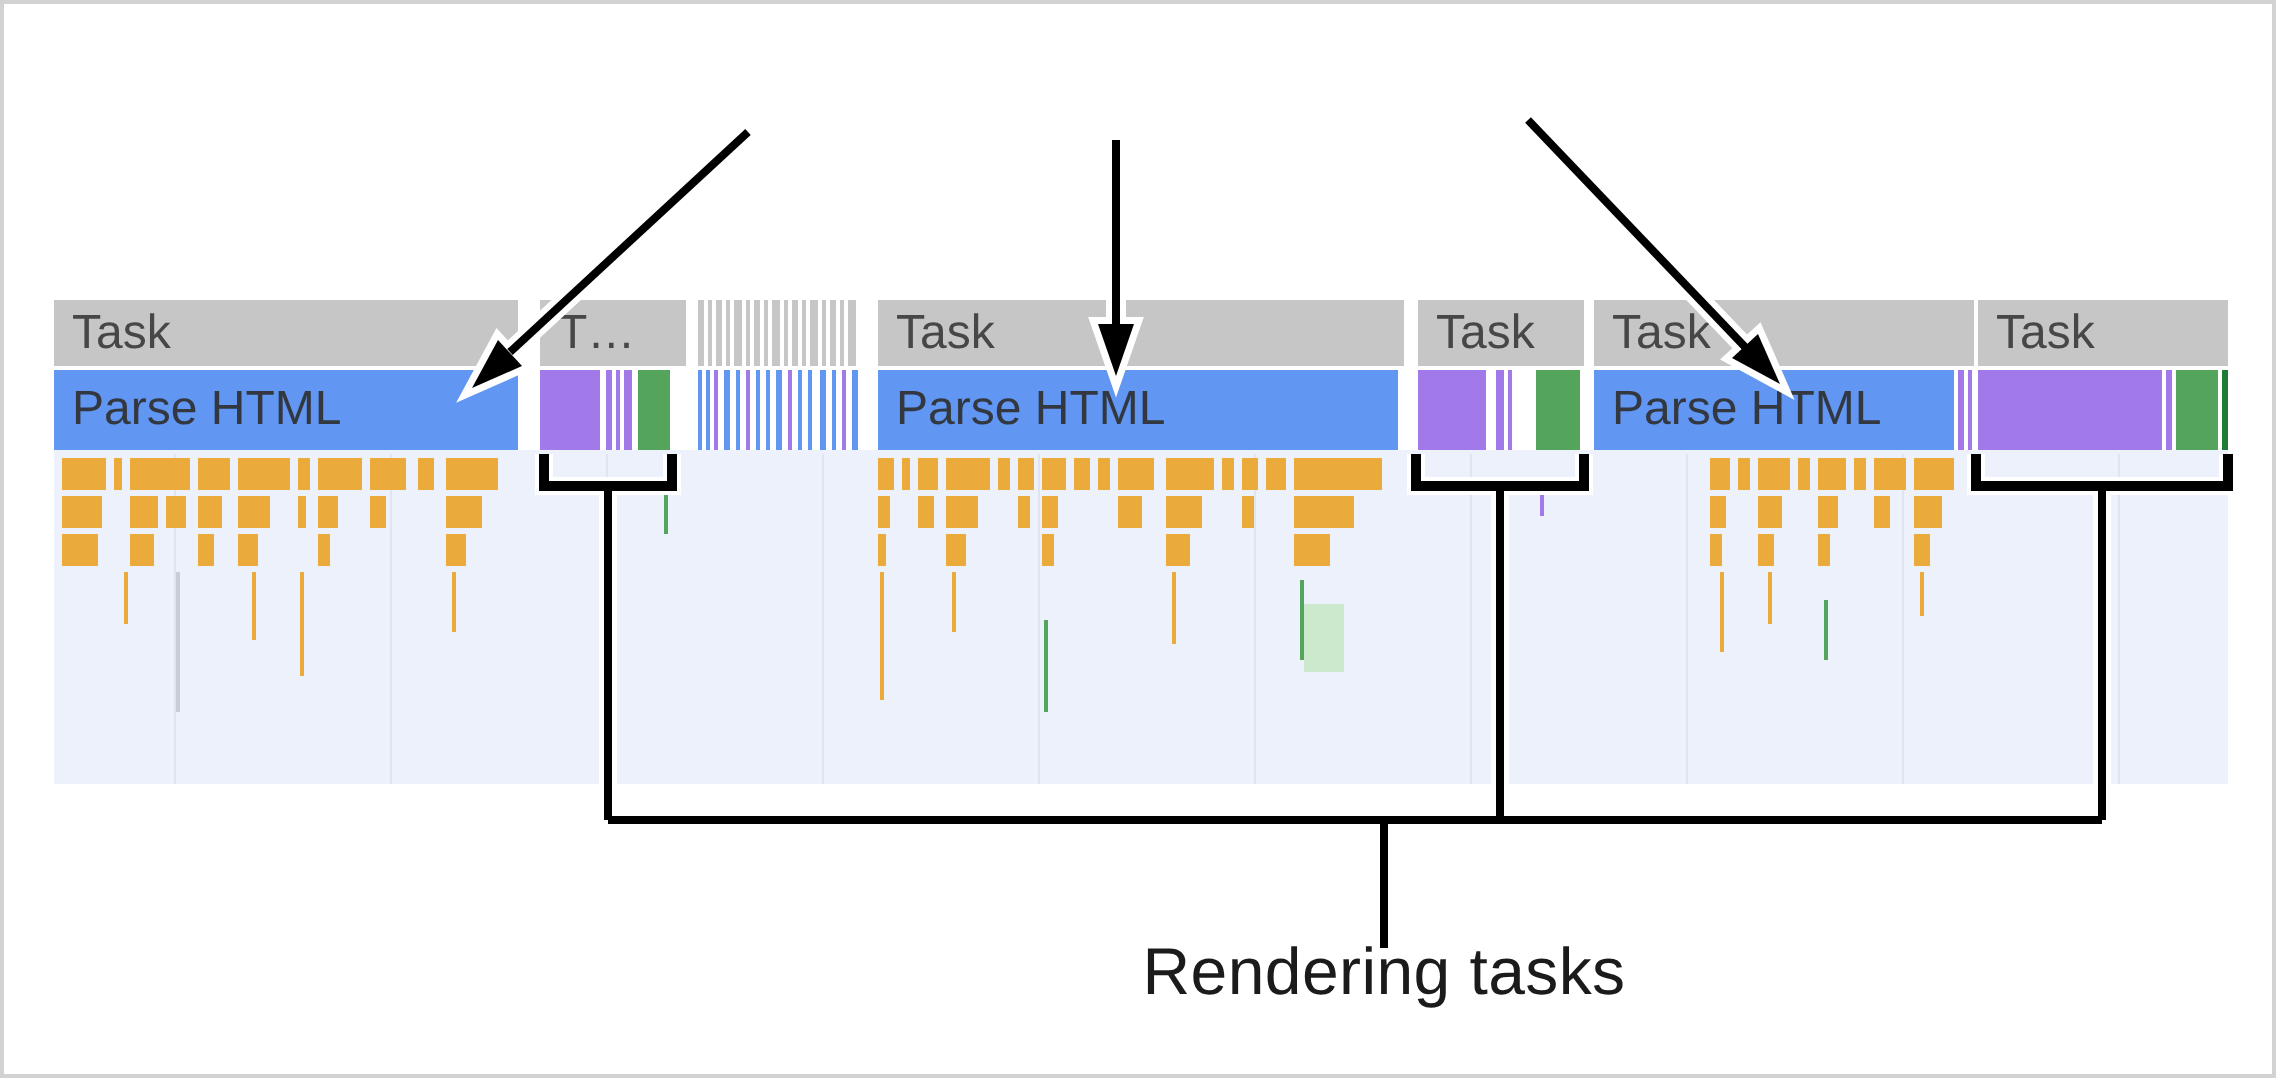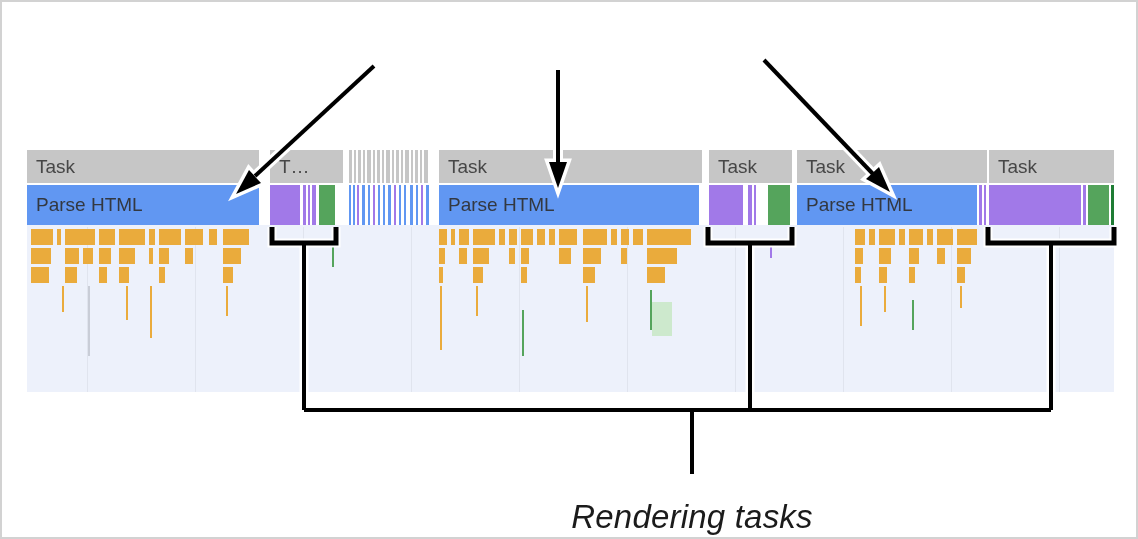--- a/index.html
+++ b/index.html
@@ -6,25 +6,25 @@
   .figure{
     position:relative;width:1138px;height:539px;box-sizing:border-box;
     background:#ffffff;border:2px solid #d2d2d2;overflow:hidden;
     font-family:"Liberation Sans",sans-serif;
   }
   .annotation-label{
     position:absolute;color:#1b1b1b;font-size:33px;line-height:1.2;
     white-space:nowrap;letter-spacing:.2px;
   }
   .top-label{top:18px;left:0;right:0;text-align:center;}
-  .bottom-label{top:495px;left:690px;transform:translateX(-50%);font-style:italic;}
+  .bottom-label{top:464px;left:690px;transform:translateX(-50%);}
   .flame-strip{position:absolute;left:25px;top:148px;width:1087px;height:242px;}
   .seg{position:absolute;box-sizing:border-box;}
   .seg-label{
-    display:block;padding-left:9px;font-size:19px;white-space:nowrap;
+    display:block;padding-left:9px;font-size:24px;white-space:nowrap;
     overflow:hidden;text-overflow:ellipsis;
   }
   svg.overlay{position:absolute;left:0;top:0;pointer-events:none;}
 </style>
 </head>
 <body>
 
 <div class="figure">
 
 

